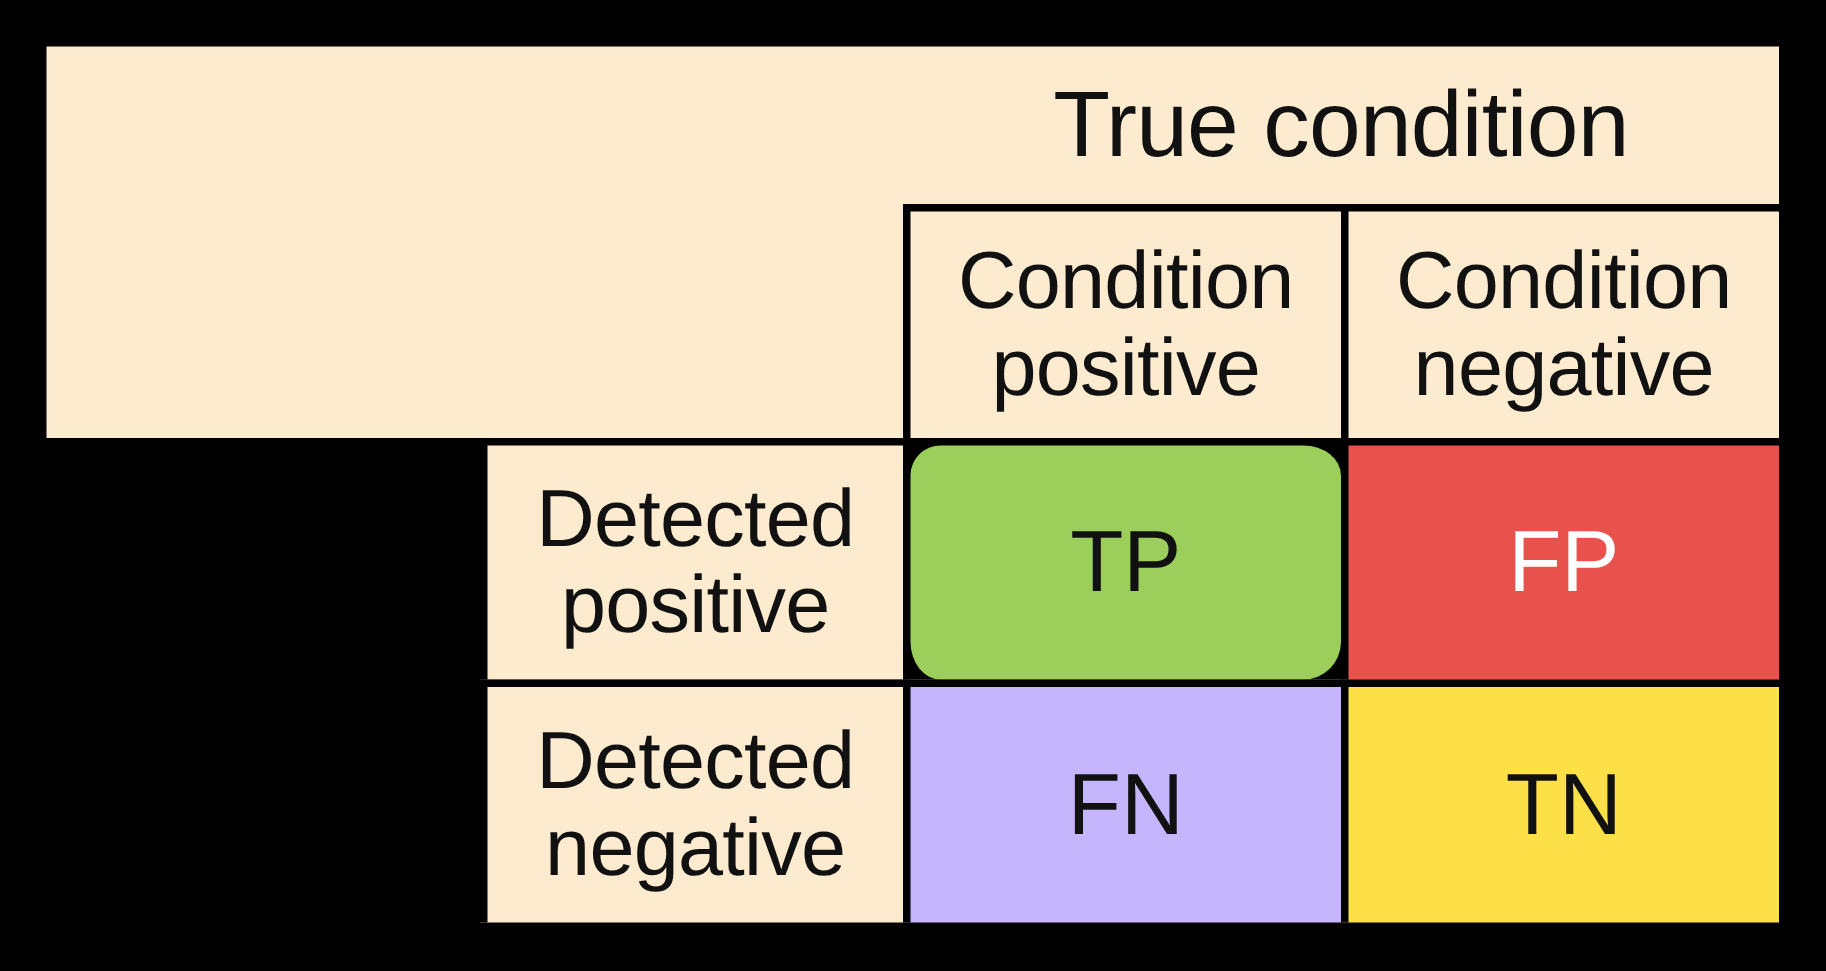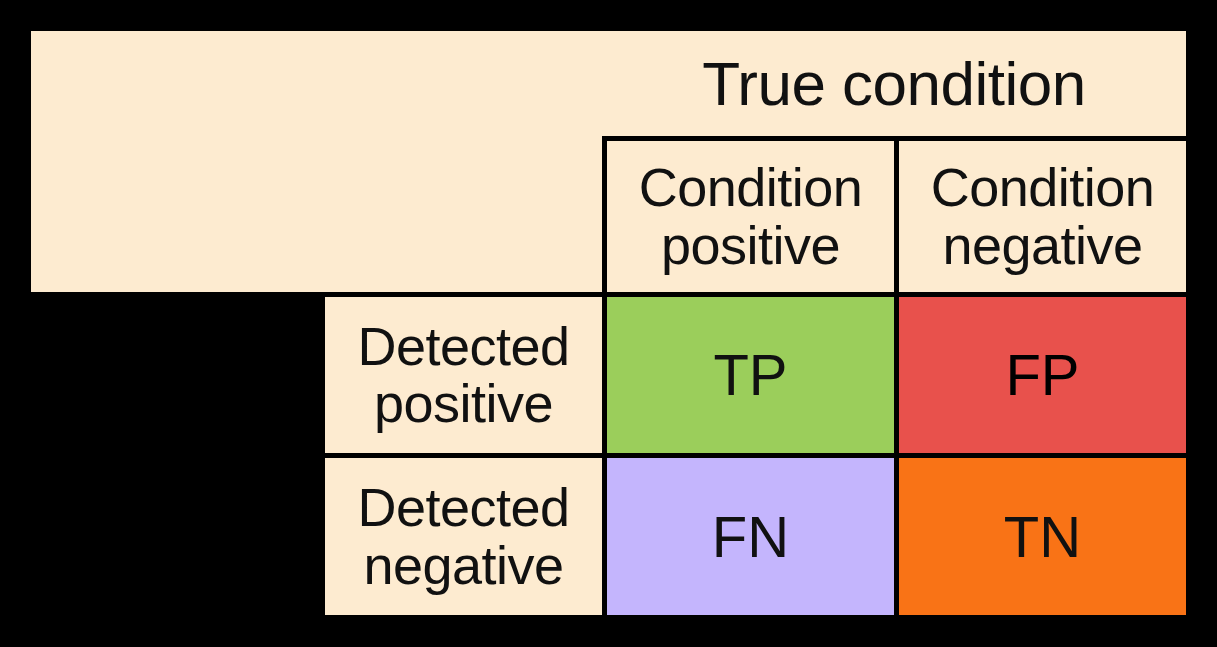--- a/index.html
+++ b/index.html
@@ -133,21 +133,21 @@
   <div class="cell cream" id="col-header-negative" style="background: rgb(253, 235, 208); color: rgb(17, 17, 17);">Condition
 negative</div>
 
 
   <div class="cell cream" id="row-header-positive" style="background: rgb(253, 235, 208); color: rgb(17, 17, 17);">Detected
 positive</div>
 
   <div class="cell cream" id="row-header-negative" style="background: rgb(253, 235, 208); color: rgb(17, 17, 17);">Detected
 negative</div>
 
-  <div class="cell matrix-cell green" id="cell-tp" style="background: rgb(155, 206, 91); color: rgb(17, 17, 17);">TP</div>
+  <div class="cell matrix-cell green" id="cell-tp" style="background: rgb(155, 206, 91); color: rgb(17, 17, 17); border-radius: 25px;">TP</div>
 
-  <div class="cell matrix-cell red" id="cell-fp" style="background: rgb(232, 81, 76); color: #000000;">FP</div>
+  <div class="cell matrix-cell red" id="cell-fp" style="background: rgb(232, 81, 76); color: #ffffff;">FP</div>
 
   <div class="cell matrix-cell red" id="cell-fn" style="background: #c4b5fd; color: rgb(17, 17, 17);">FN</div>
 
-  <div class="cell matrix-cell green" id="cell-tn" style="background: #f97316; color: rgb(17, 17, 17);">TN</div>
+  <div class="cell matrix-cell green" id="cell-tn" style="background: #fde047; color: rgb(17, 17, 17);">TN</div>
 
 </div>
 
 </body></html>

